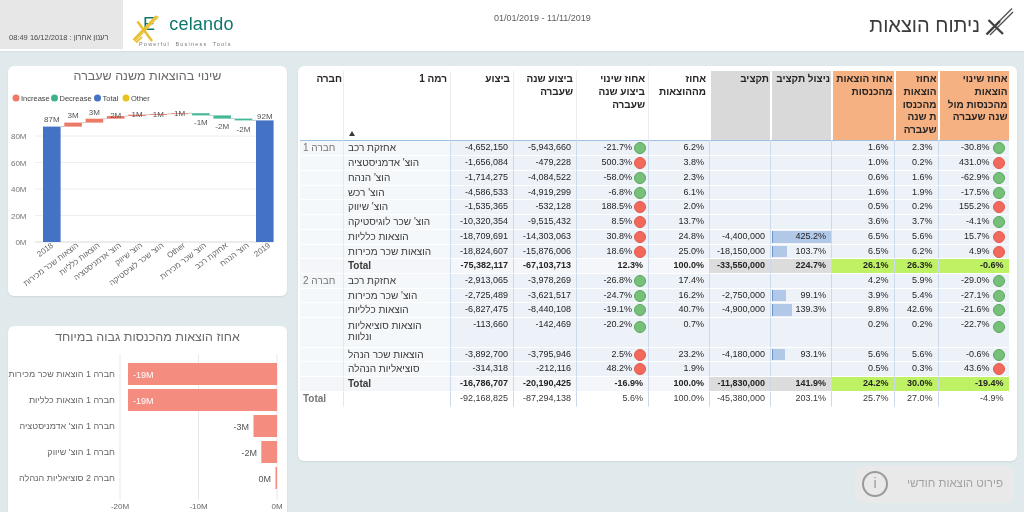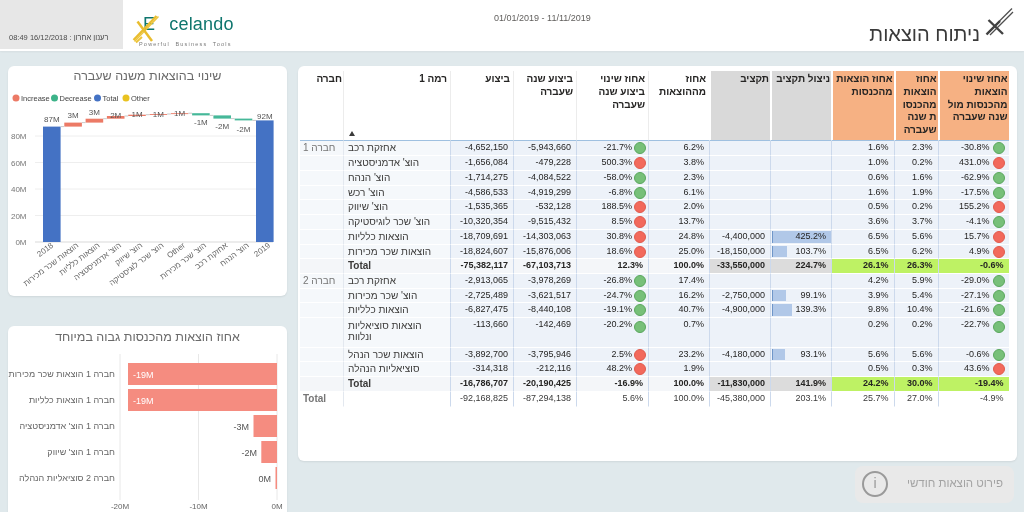--- a/index.html
+++ b/index.html
@@ -4,21 +4,21 @@
 <style>
 *{margin:0;padding:0;box-sizing:border-box}
 html,body{width:1024px;height:512px;overflow:hidden;background:#e0e9ec;font-family:"Liberation Sans",sans-serif;}
 .abs{position:absolute}
 #topbar{position:absolute;left:0;top:0;width:1024px;height:51px;background:#fff;box-shadow:0 1px 2px rgba(0,0,0,0.05);}
 #graybox{position:absolute;left:0;top:0;width:123px;height:49px;background:#e7e7e7;}
 #refresh{position:absolute;left:9px;top:33px;width:110px;font-size:7.5px;color:#4a4a4a;direction:rtl;text-align:left;}
 #logo{position:absolute;left:143px;top:14px;font-size:18px;color:#0f766e;letter-spacing:0.2px}
 #tagline{position:absolute;left:139px;top:41px;font-size:5.5px;letter-spacing:1.2px;color:#7a7a7a;}
 #hdate{position:absolute;left:494px;top:13px;font-size:9px;color:#605e5c;}
-#htitle{position:absolute;right:44px;top:23px;font-size:20px;color:#3a3a3a;direction:rtl}
+#htitle{position:absolute;right:44px;top:14px;font-size:20px;color:#3a3a3a;direction:rtl}
 .card{position:absolute;background:#fff;border-radius:6px;box-shadow:0 1px 2px rgba(0,0,0,0.08);}
 #card1{left:8px;top:66px;width:279px;height:230px;}
 #card2{left:8px;top:326px;width:279px;height:196px;}
 #tcard{left:298px;top:66px;width:719px;height:395px;}
 .ctitle{position:absolute;width:100%;text-align:center;font-size:12.5px;color:#6a6a6a;direction:rtl}
 #btn{position:absolute;left:855px;top:466px;width:159px;height:37px;background:#e9e9e9;border-radius:8px;}
 #btn .i{position:absolute;left:7px;top:5px;width:26px;height:26px;border:2.5px solid #9a9a9a;border-radius:50%;text-align:center;line-height:21px;font-size:14px;color:#9a9a9a;}
 #btn .txt{position:absolute;right:11px;top:11px;font-size:11.5px;color:#a3a3a3;direction:rtl}
 
 #tbl{position:absolute;left:2px;top:5px;border-collapse:separate;border-spacing:0;table-layout:fixed;direction:ltr}
@@ -384,21 +384,21 @@
           <td>-6,827,475</td>
           <td>-8,440,108</td>
           <td class="d5">-19.1%<span class="dot dg"></span></td>
           <td>40.7%</td>
           <td>-4,900,000</td>
           <td class="bud">
             <div class="bar" style="width:19.6px"></div>
             <div class="v">139.3%</div>
           </td>
           <td>9.8%</td>
-          <td>10.4%</td>
+          <td>42.6%</td>
           <td class="d11">-21.6%<span class="dot dg"></span></td>
         </tr>
 <tr style="height:30px" class="dub">
           <td class="co"></td>
           <td class="rh" style="white-space:normal;line-height:11px;padding-top:2px">הוצאות סוציאליות ונלוות</td>
           <td>-113,660</td>
           <td>-142,469</td>
           <td class="d5">-20.2%<span class="dot dg" style="top:2.5px;margin-top:0"></span></td>
           <td>0.7%</td>
           <td></td>

